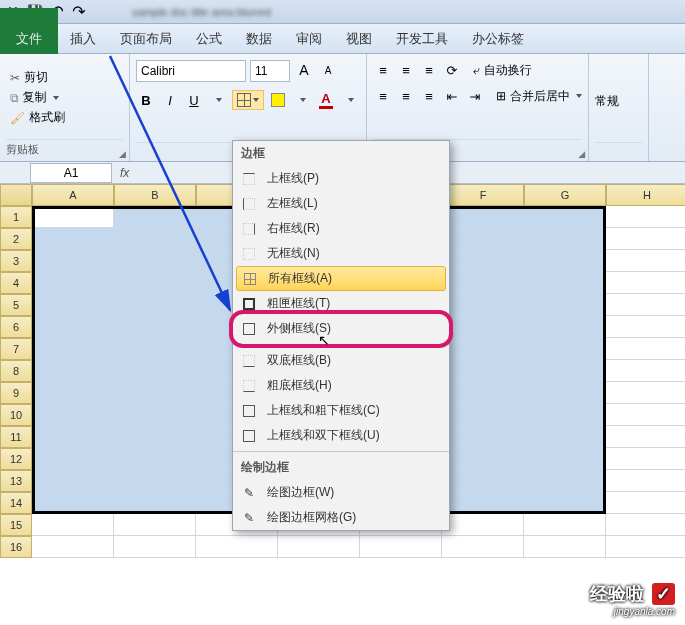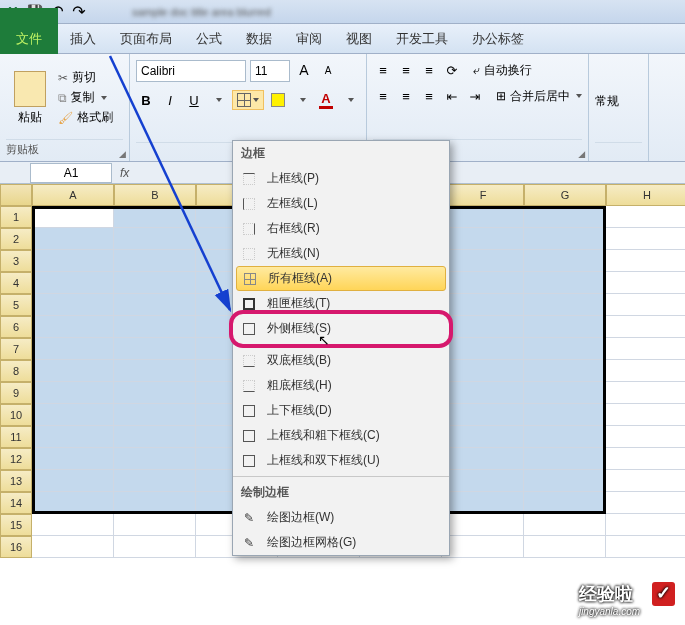--- a/index.html
+++ b/index.html
@@ -6,21 +6,21 @@
     body { width: 685px; height: 625px; background: #fff; overflow: hidden; position: relative; }
     
     .qat { height: 24px; background: linear-gradient(#d7e3f2, #c5d6ec); display: flex; align-items: center; padding: 0 4px; border-bottom: 1px solid #a0b0c8; }
     .qat-icon { width: 18px; height: 18px; margin-right: 4px; display: flex; align-items: center; justify-content: center; }
     .qat-x { color: #217346; font-weight: bold; font-size: 14px; }
     .qat-save { color: #2a5aaa; font-size: 13px; }
     .qat-title { font-size: 11px; color: #555; filter: blur(2px); margin-left: 40px; }
     
     .tabs { height: 30px; background: linear-gradient(#e8f0fa, #d4e2f2); display: flex; align-items: center; border-bottom: 1px solid #a0b0c8; }
     .tab { padding: 4px 12px; font-size: 13px; color: #333; cursor: pointer; }
-    .tab-file { background: #1e7c3a; color: #bef264; padding: 22px 16px; }
+    .tab-file { background: #1e7c3a; color: #e5e5e5; padding: 22px 16px; }
     .tab-home-wrap { border: 4px solid #d6186d; border-radius: 10px; padding: 2px 2px; margin-left: 2px; }
     .tab-home { background: #f4f8fc; border: 1px solid #b0c4de; border-radius: 3px; padding: 4px 14px; display: inline-block; }
     
     .ribbon { height: 108px; background: linear-gradient(#f2f6fb, #e2ebf5); border-bottom: 1px solid #a0b0c8; display: flex; position: relative; }
     .group { border-right: 1px solid #b8cadc; padding: 2px 6px; display: flex; flex-direction: column; }
     .group-main { flex: 1; display: flex; align-items: center; }
     .group-label { font-size: 11px; color: #555; text-align: left; padding: 2px 0; border-top: 1px solid #d0dce8; }
     .paste-btn { width: 48px; text-align: center; }
     .paste-icon { width: 32px; height: 36px; background: #f9e8b0; border: 1px solid #c0a060; margin: 2px auto; }
     .clip-col { display: flex; flex-direction: column; gap: 3px; margin-left: 4px; }
@@ -80,23 +80,23 @@
     .border-ico.right { border: 1px dotted #ccc; border-right: 1px solid #555; }
     .border-ico.none { border: 1px dotted #ccc; }
     .border-ico.box { border: 1px solid #555; }
     .border-ico.thick { border: 2px solid #333; }
     .dd-sep { border-top: 1px solid #c8c8c8; margin: 3px 0; }
     .cursor-arrow { position: absolute; top: 332px; left: 318px; font-size: 14px; color: #000; z-index: 60; }
     
     .arrow-line { position: absolute; top: 52px; left: 100px; z-index: 45; pointer-events: none; }
     
     .watermark { position: absolute; bottom: 8px; right: 10px; z-index: 70; color: #fff; text-shadow: 0 0 3px #000, 0 0 3px #000; }
-    .wm-main { font-size: 18px; font-weight: bold; display: flex; gap: 19px; }
+    .wm-main { font-size: 18px; font-weight: bold; display: flex; align-items: center; gap: 8px; }
     .wm-check { background: #d02020; padding: 0 4px; border-radius: 3px; }
-    .wm-sub { font-size: 10px; font-style: italic; text-align: left; }
+    .wm-sub { font-size: 10px; font-style: italic; text-align: right; }
     
     .launcher { font-size: 9px; color: #777; position: absolute; right: 3px; bottom: 2px; }
   </style>
 </head>
 <body>
 
 <div class="qat">
   <span class="qat-icon qat-x">X</span>
   <span class="qat-icon qat-save">💾</span>
   <span class="qat-icon">↶</span>
@@ -113,24 +113,20 @@
   <div class="tab">审阅</div>
   <div class="tab">视图</div>
   <div class="tab">开发工具</div>
   <div class="tab">办公标签</div>
 </div>
 
 <div class="ribbon">
 
   <div class="group" style="width:130px; position:relative;">
     <div class="group-main">
-      <div class="paste-btn">
-        <div class="paste-icon"></div>
-        <div style="font-size:12px;">粘贴</div>
-      </div>
       <div class="clip-col">
         <div class="clip-item">
             <span class="scissors">✂</span>
             <span>剪切</span>
           </div>
         <div class="clip-item">
             <span class="copy-icon">⧉</span>
             <span>复制</span>
             <span class="dd-arrow"></span>
           </div>
@@ -487,26 +483,20 @@
       <div class="dd-item">
         <span class="dd-icon">
           <span class="border-ico bottom"></span>
         </span>
         <span>粗底框线(H)</span>
       </div>
       <div class="dd-item">
         <span class="dd-icon">
           <span class="border-ico box"></span>
         </span>
-        <span>上下框线(D)</span>
-      </div>
-      <div class="dd-item">
-        <span class="dd-icon">
-          <span class="border-ico box"></span>
-        </span>
         <span>上框线和粗下框线(C)</span>
       </div>
       <div class="dd-item">
         <span class="dd-icon">
           <span class="border-ico box"></span>
         </span>
         <span>上框线和双下框线(U)</span>
       </div>
     </div>
   <div class="dd-sep"></div>

